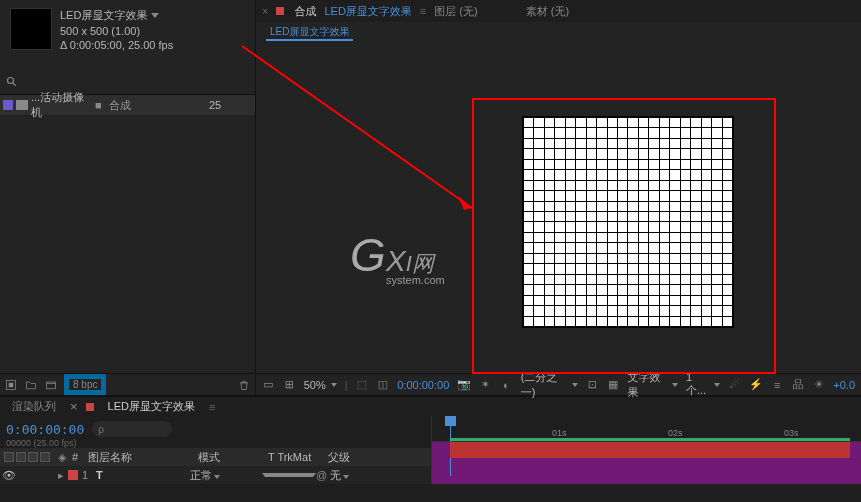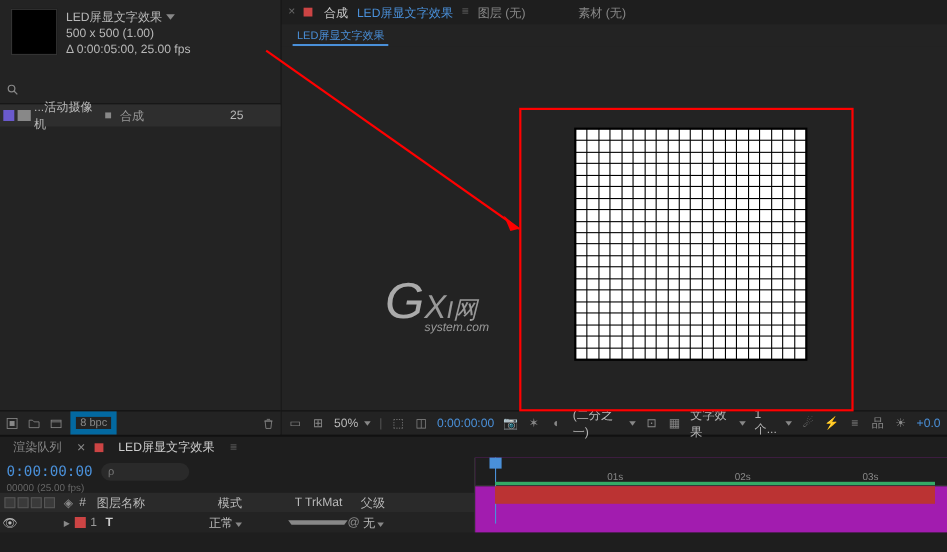--- a/index.html
+++ b/index.html
@@ -44,39 +44,39 @@
 .comp-tabs .lbl{color:#ccc}
 .comp-tabs .act{color:#4a90d9}
 .comp-tabs .grey{color:#888}
 .viewer-sub{padding:3px 10px;background:#232323}
 .viewer-sub .tab{color:#4a90d9;border-bottom:2px solid #4a90d9;padding:2px 4px;font-size:10px}
 .viewer-area{flex:1;background:#232323;position:relative}
 .annot-box{position:absolute;left:216px;top:56px;width:304px;height:276px;border:2px solid #f00}
 .grid-canvas{position:absolute;left:266px;top:74px;width:212px;height:212px;background:#000;display:grid;grid-template-columns:repeat(20,1fr);grid-template-rows:repeat(20,1fr);gap:1px;padding:2px}
 .grid-canvas div{background:#fff}
 .annot-arrow{position:absolute;left:-30px;top:10px}
-.watermark{position:absolute;left:94px;top:204px;color:#888;font-family:Georgia,serif}
+.watermark{position:absolute;left:94px;top:186px;color:#888;font-family:Georgia,serif}
 .watermark .g{font-size:46px;font-style:italic;color:#aaa}
 .watermark .x{font-size:30px;font-style:italic;color:#999}
 .watermark .i{font-size:22px;font-style:italic;color:#999}
-.watermark .wm2{font-size:11px;color:#999;font-style:italic;margin-left:36px;margin-top:-8px}
+.watermark .wm2{font-size:11px;color:#999;margin-left:36px;margin-top:-8px}
 .viewer-footer{display:flex;align-items:center;height:22px;background:#232323;padding:0 6px;gap:8px;border-top:1px solid #111;font-size:10px}
 .viewer-footer .sep{color:#555}
 .viewer-footer .lnk{color:#4a90d9;display:flex;align-items:center;gap:3px;cursor:pointer}
 .viewer-footer .ico{width:14px;height:14px;display:flex;align-items:center;justify-content:center;color:#888;cursor:pointer}
 .viewer-footer .num{color:#4a90d9}
 .timeline{height:85px;background:#1e1e1e;display:flex;flex-direction:column;border-top:2px solid #111}
 .tl-tabs{display:flex;align-items:center;height:20px;padding:0 6px;gap:8px}
 .tl-tabs .t{padding:2px 6px;color:#888;cursor:pointer}
 .tl-tabs .t.active{color:#ccc}
 .tl-tabs .x{color:#888;cursor:pointer;font-size:13px}
 .tl-tabs .sq{width:8px;height:8px;background:#c44}
 .tl-body{display:flex;flex:1}
 .tl-left{width:432px;display:flex;flex-direction:column;border-right:1px solid #333}
-.tl-right{flex:1;background:#a21caf;position:relative}
+.tl-right{flex:1;background:#701a75;position:relative}
 .tl-time-row{display:flex;align-items:center;height:26px;padding:0 6px;gap:8px}
 .tl-time{color:#4a90d9;font-size:13px;font-family:monospace}
 .tl-search{background:#2a2a2a;border:none;outline:none;color:#aaa;height:16px;width:80px;border-radius:8px;padding:0 6px;font-size:10px}
 .tl-fps-sub{font-size:9px;color:#666;margin-left:6px;margin-top:-4px}
 .tl-header-row{display:flex;align-items:center;height:18px;background:#2a2a2a;font-size:10px;padding-left:4px}
 .tl-h-tog{width:54px;display:flex;gap:2px}
 .tl-h-tog span{width:10px;height:10px;background:#3a3a3a;border:1px solid #555}
 .tl-h-num{width:16px}
 .tl-h-name{width:110px}
 .tl-h-mode{width:70px}

